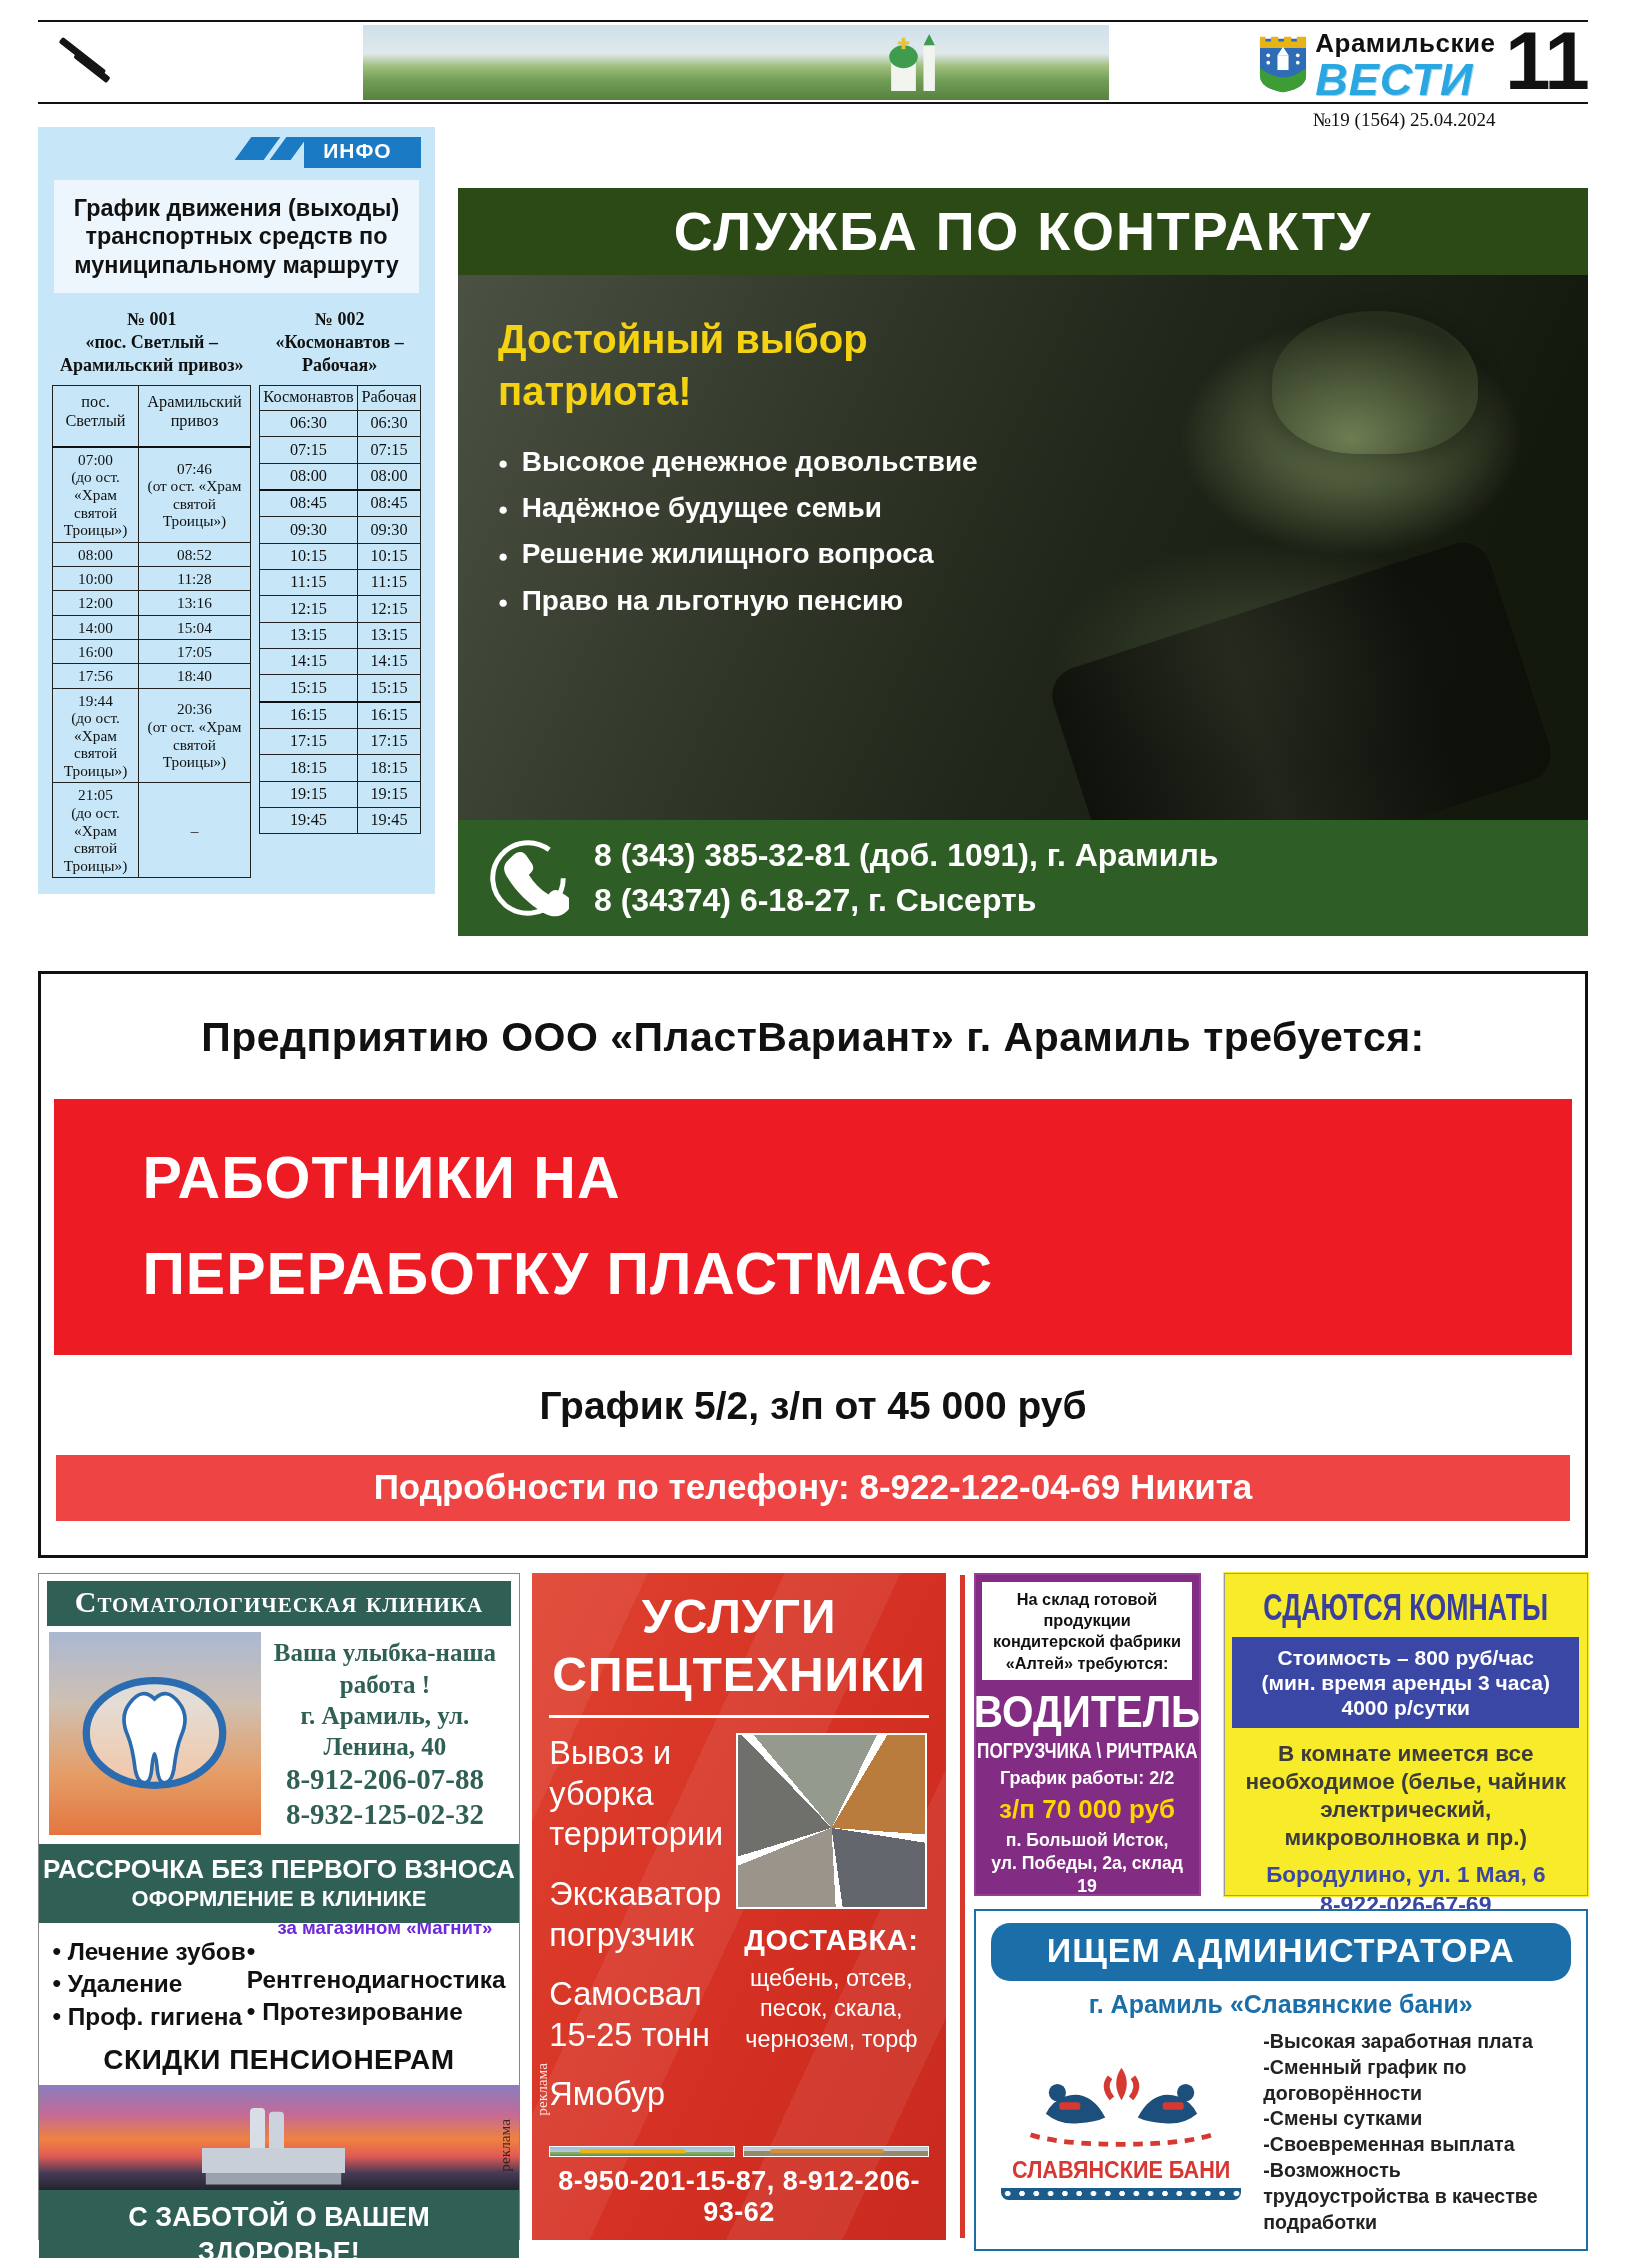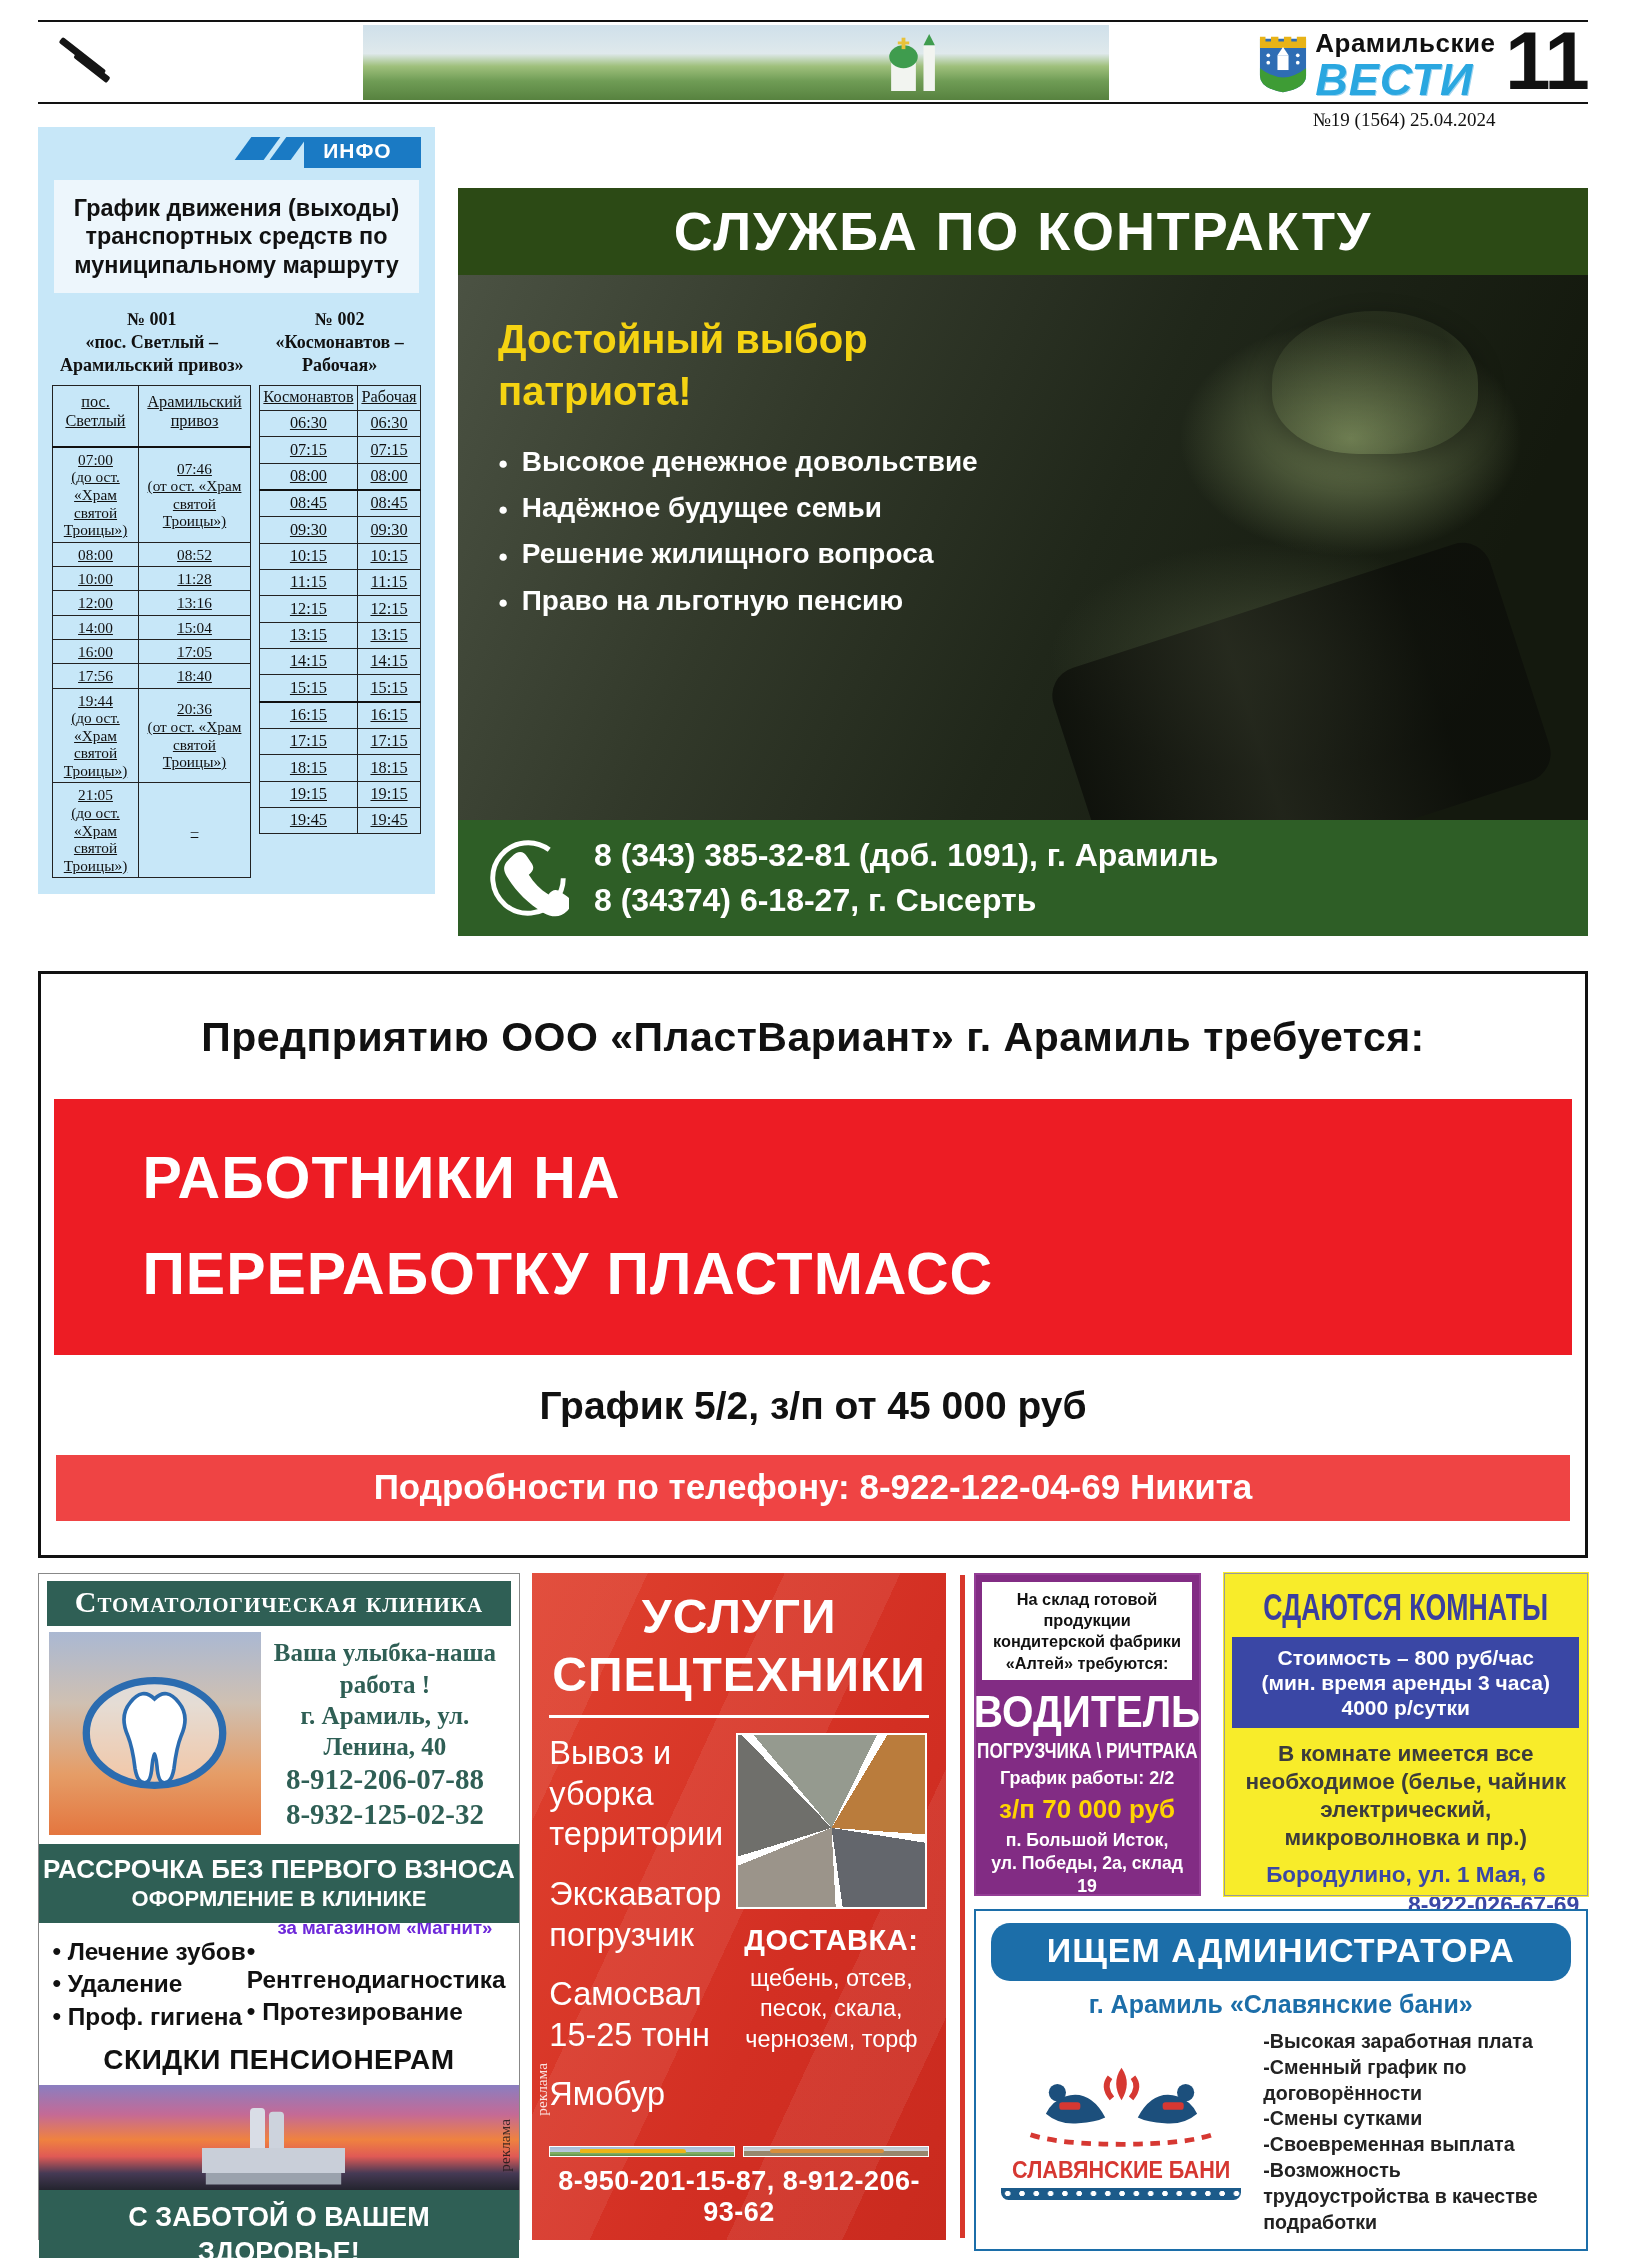--- a/index.html
+++ b/index.html
@@ -36,21 +36,21 @@
 
   .info-box { width:397px; height:767px; background:#c7e7f8; padding:9.6px 12.4px 9.6px; overflow:hidden; }
   .badge-row { display:flex; justify-content:flex-end; align-items:flex-start; gap:5.7px; height:34px; padding-right:1.9px; }
   .slash { width:29px; height:23px; background:#1a7ac4; transform:skewX(-36deg); }
   .slash.s2 { width:21px; }
   .info-badge { background:#1a7ac4; color:#fff; font-weight:800; font-size:21px; padding:2.9px 29px 4.8px 19px; letter-spacing:1px; }
   .info-title { background:#edf6fc; margin:9.6px 3.8px 15.3px; padding:13.4px 7.6px; text-align:center; font-weight:800; font-size:23.4px; line-height:1.22; }
   .routes { display:grid; grid-template-columns:54% 44%; column-gap:2%; padding:0 1.9px; }
   .route-no, .route-name { font-family:"Liberation Serif", serif; font-weight:700; text-align:center; font-size:18px; line-height:1.28; }
   .route-name { margin-bottom:7.6px; }
-  table.sched { border-collapse:collapse; width:100%; font-family:"Liberation Serif", serif; font-size:15.3px; margin-top:3.8px; background:#fff0;text-decoration:underline; }
+  table.sched { border-collapse:collapse; width:100%; font-family:"Liberation Serif", serif; font-size:15.3px; margin-top:3.8px; background:#fff0; }
   table.sched th, table.sched td { border:1.4px solid #222; text-align:center; padding:2.9px 1.9px; white-space:pre-line; line-height:1.15; }
   table.sched thead th { font-weight:400; font-size:16.3px; }
   table.t1 thead th { padding:7.6px 1.9px 15.3px; border-bottom:2.9px solid #111; }
   table.t2 tbody tr:nth-child(4) td, table.t2 tbody tr:nth-child(12) td { border-top:2.9px solid #111; }
   table.t2 td { padding:3.3px 1.9px; font-size:16.3px; }
 
   
   .army { flex:1; height:748px; margin-top:61px; display:flex; flex-direction:column; background:#1d2715; }
   .army-title { background:#2c4a15; color:#fff; font-weight:800; font-size:54px; text-align:center; letter-spacing:1.9px; padding:11.5px 0 13.4px; }
   .army-body { flex:1; position:relative; padding:38px 9.6px 9.6px 40px; overflow:hidden;
@@ -145,21 +145,21 @@
   .dr-addr { font-size:17.7px; font-weight:800; line-height:1.3; margin-top:3.8px; }
   .dr-phone-box { background:#fff; color:#111; width:100%; margin-top:auto; padding:7.6px 0 5.7px; }
   .dr-phone { font-size:27px; font-weight:900; letter-spacing:-0.5px; }
   .dr-hours { font-size:15px; font-weight:800; margin-top:2.9px; }
 
   .rooms { flex:1; background:#f8ec2a; border:1.9px solid #9a9a9a; outline:1.9px solid #f8ec2a; padding:7.6px 7.6px 9.6px; display:flex; flex-direction:column; text-align:center; }
   .rm-title { color:#3a3f9e; font-size:32.5px; font-weight:800; white-space:nowrap; transform:scale(.82,1.15); transform-origin:center top; margin:5.7px 0 13.4px; }
   .rm-price { background:#3a47a5; color:#fff; font-weight:700; font-size:21px; line-height:1.2; padding:7.6px 0; }
   .rm-details { color:#3c3c3c; font-size:22.5px; font-weight:800; line-height:1.25; margin:11.5px 1.9px 9.6px; }
   .rm-addr { color:#3a47a5; font-size:22.5px; font-weight:800; }
-  .rm-phone { color:#3a47a5; font-size:23px; font-weight:800; margin-top:3.8px;text-align:right; }
+  .rm-phone { color:#3a47a5; font-size:23px; font-weight:800; margin-top:3.8px; }
 
   .admin { flex:1; background:#fff; border:2.9px solid #1c6ea9; padding:11.5px 15.3px 13.4px; display:flex; flex-direction:column; }
   .ad-title-pill { background:#1c6ea9; color:#fff; border-radius:19px; text-align:center; font-size:34px; font-weight:700; padding:8.6px 0 10.5px; letter-spacing:1px; }
   .ad-sub { color:#1c6ea9; text-align:center; font-weight:800; font-size:25px; margin:9.6px 0 5.7px; }
   .ad-body { display:flex; gap:11.5px; flex:1; }
   .banya-logo { width:45%; display:flex; flex-direction:column; align-items:center; justify-content:center; gap:3.8px; }
   .banya-name { color:#d63832; font-weight:900; font-size:24px; white-space:nowrap; transform:scaleX(.9); }
   .banya-frieze { width:92%; height:12.4px; background:#1c5b8a; border-radius:0 0 7.6px 7.6px;
     background-image:radial-gradient(circle at 6.7px 5.7px, #fff 2.5px, rgba(255,255,255,0) 2.9px); background-size:14.3px 12.4px; }
   .ad-benefits { flex:1; list-style:none; font-size:19.6px; font-weight:600; color:#222; line-height:1.32; padding-top:3.8px; }

